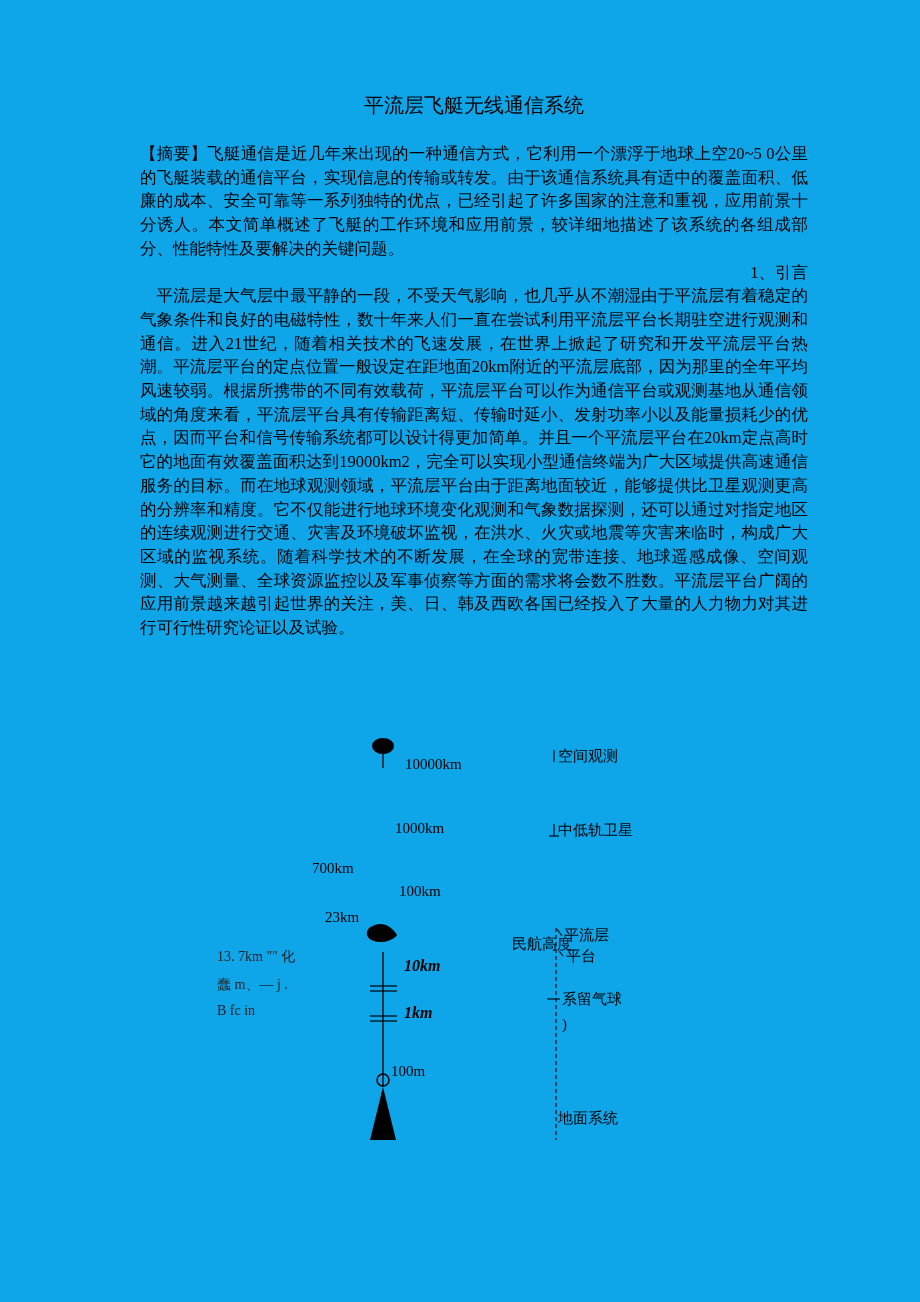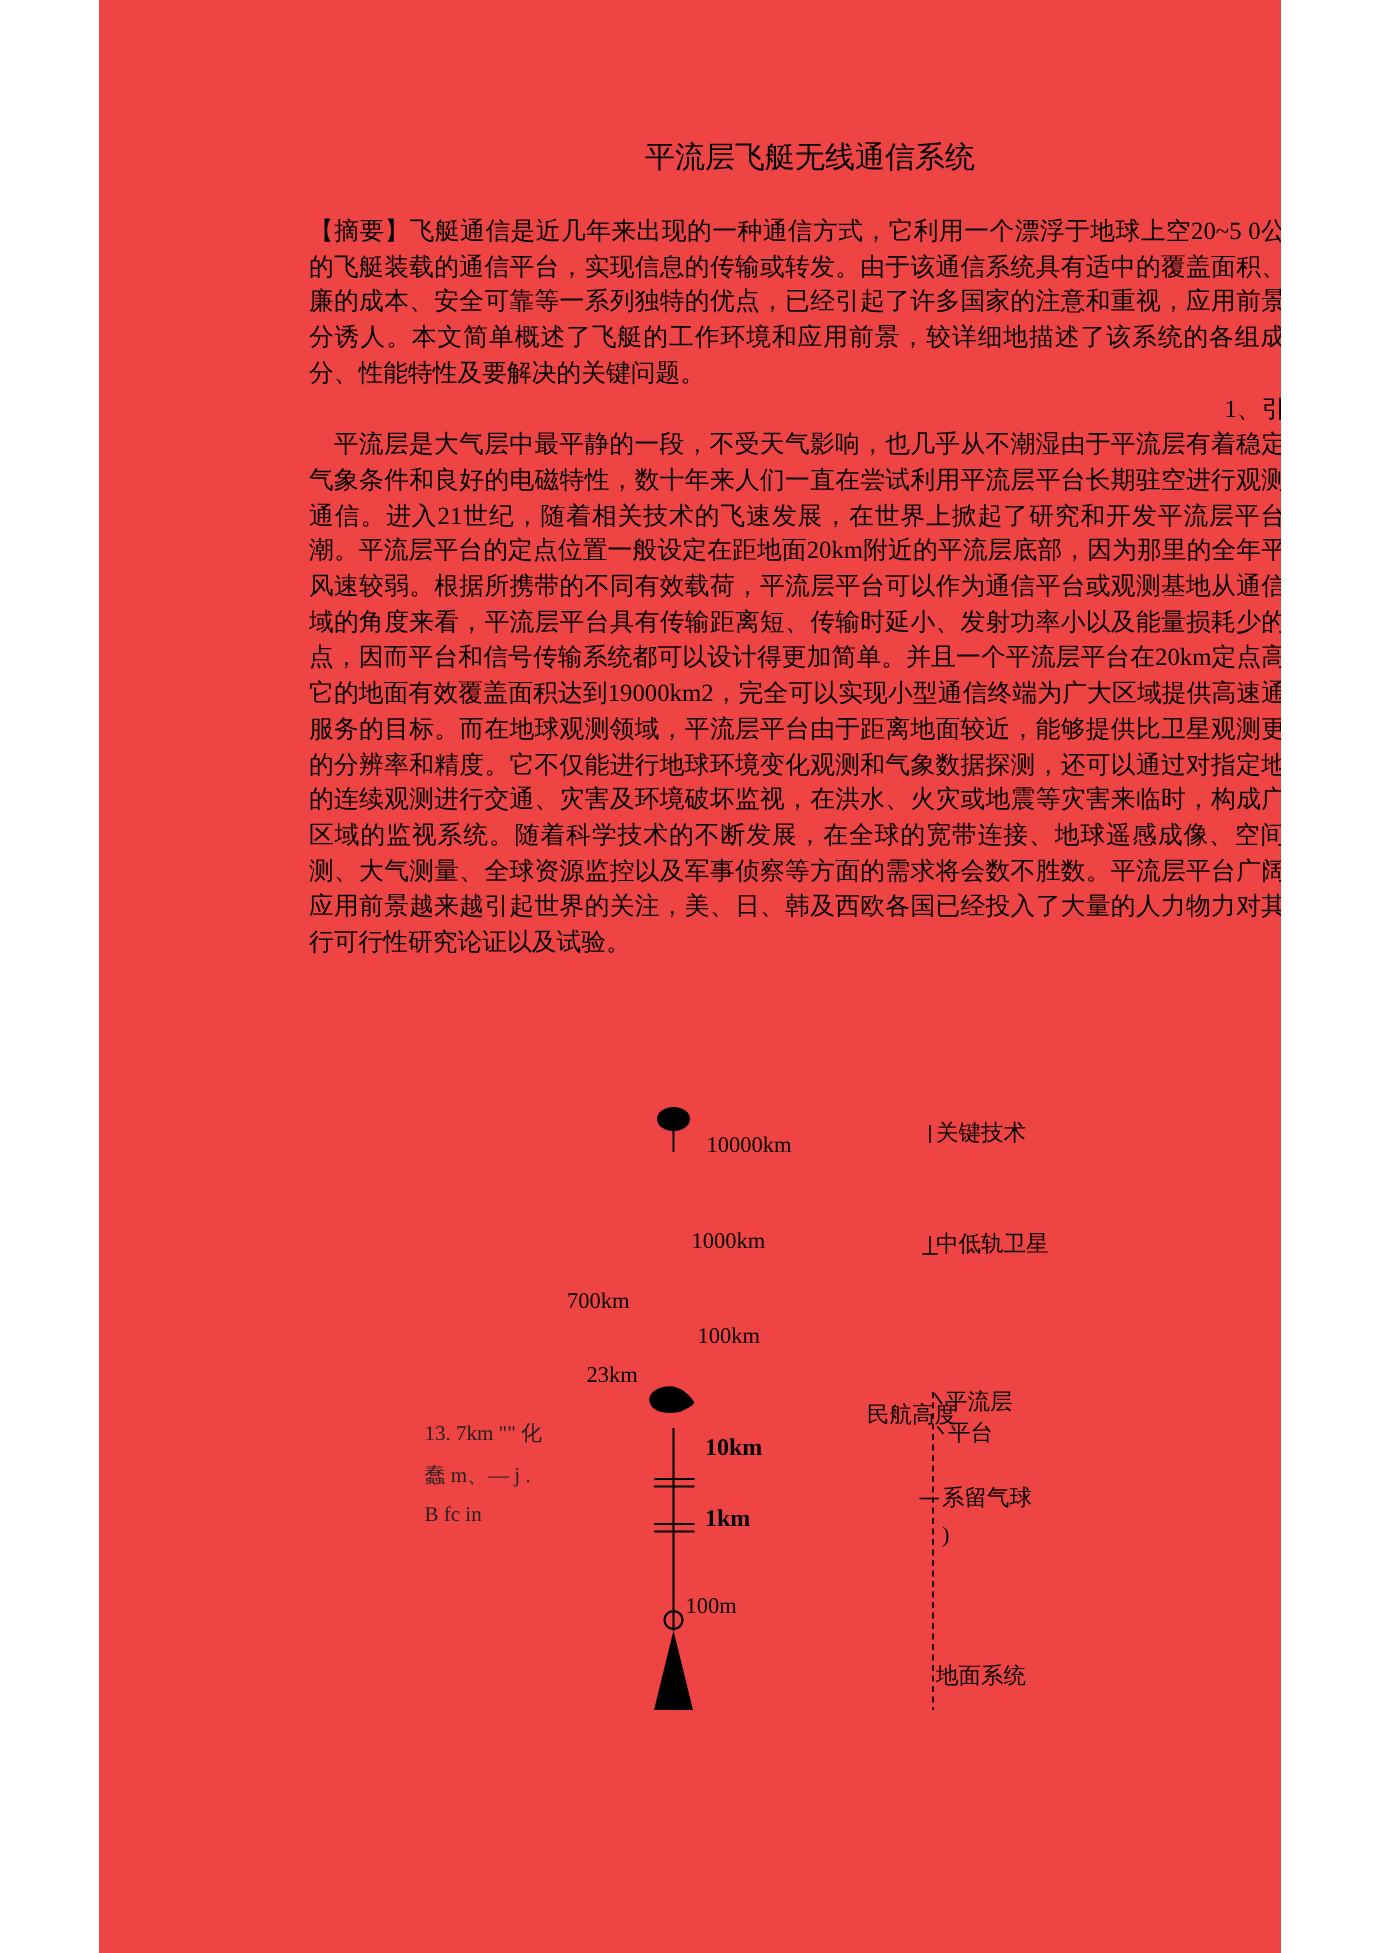--- a/index.html
+++ b/index.html
@@ -1,20 +1,20 @@
 <!DOCTYPE html>
 <html><head>
 <meta charset="utf-8">
 <style>
   * { margin:0; padding:0; box-sizing:border-box; }
   html,body { background:#ffffff; }
   .page {
     position:relative;
-    width:788px; height:1302px;
-    background:#ef4444;
+    width:920px; height:1302px;
+    background:#0ea5e9;
     color:#000;
     font-family:"Liberation Serif","DejaVu Serif",serif;
     overflow:hidden;
     margin:0 auto;
   }
   .content {
     position:absolute;
     left:140px; top:0;
     width:668px;
   }
@@ -41,21 +41,21 @@
     width:920px; height:430px;
   }
   .fig-shapes { position:absolute; left:0; top:0; }
   .fl {
     position:absolute;
     font-size:15px;
     line-height:17px;
     white-space:nowrap;
     color:#000;
   }
-  .fl.bold  { font-weight:700; font-size:16px; }
+  .fl.bold  { font-weight:700; font-size:16px;font-style:italic; }
   .fl.small { font-size:14px; color:#222; }
   .fl.underline { }
 </style>
 </head>
 <body>
 
 <div class="page">
 
   <div class="content">
     <h1 class="title">平流层飞艇无线通信系统</h1>
@@ -100,21 +100,21 @@
     <div class="fl" style="left:399px; top:155px">100km</div>
     <div class="fl" style="left:325px; top:181px">23km</div>
     <div class="fl bold" style="left:404px; top:229px">10km</div>
     <div class="fl bold" style="left:404px; top:276px">1km</div>
     <div class="fl" style="left:391px; top:335px">100m</div>
 
     <div class="fl small" style="left:217px; top:220px">13. 7km "" 化</div>
     <div class="fl small underline" style="left:217px; top:248px">蠢 m、— j .</div>
     <div class="fl small" style="left:217px; top:274px">B fc in</div>
 
-    <div class="fl" style="left:558px; top:20px">关键技术</div>
+    <div class="fl" style="left:558px; top:20px">空间观测</div>
     <div class="fl" style="left:558px; top:94px">中低轨卫星</div>
     <div class="fl" style="left:512px; top:208px">民航高度</div>
     <div class="fl" style="left:564px; top:199px">平流层</div>
     <div class="fl" style="left:566px; top:220px">平台</div>
     <div class="fl" style="left:562px; top:263px">系留气球</div>
     <div class="fl" style="left:562px; top:288px">)</div>
     <div class="fl" style="left:558px; top:382px">地面系统</div>
 
   </div>
 

